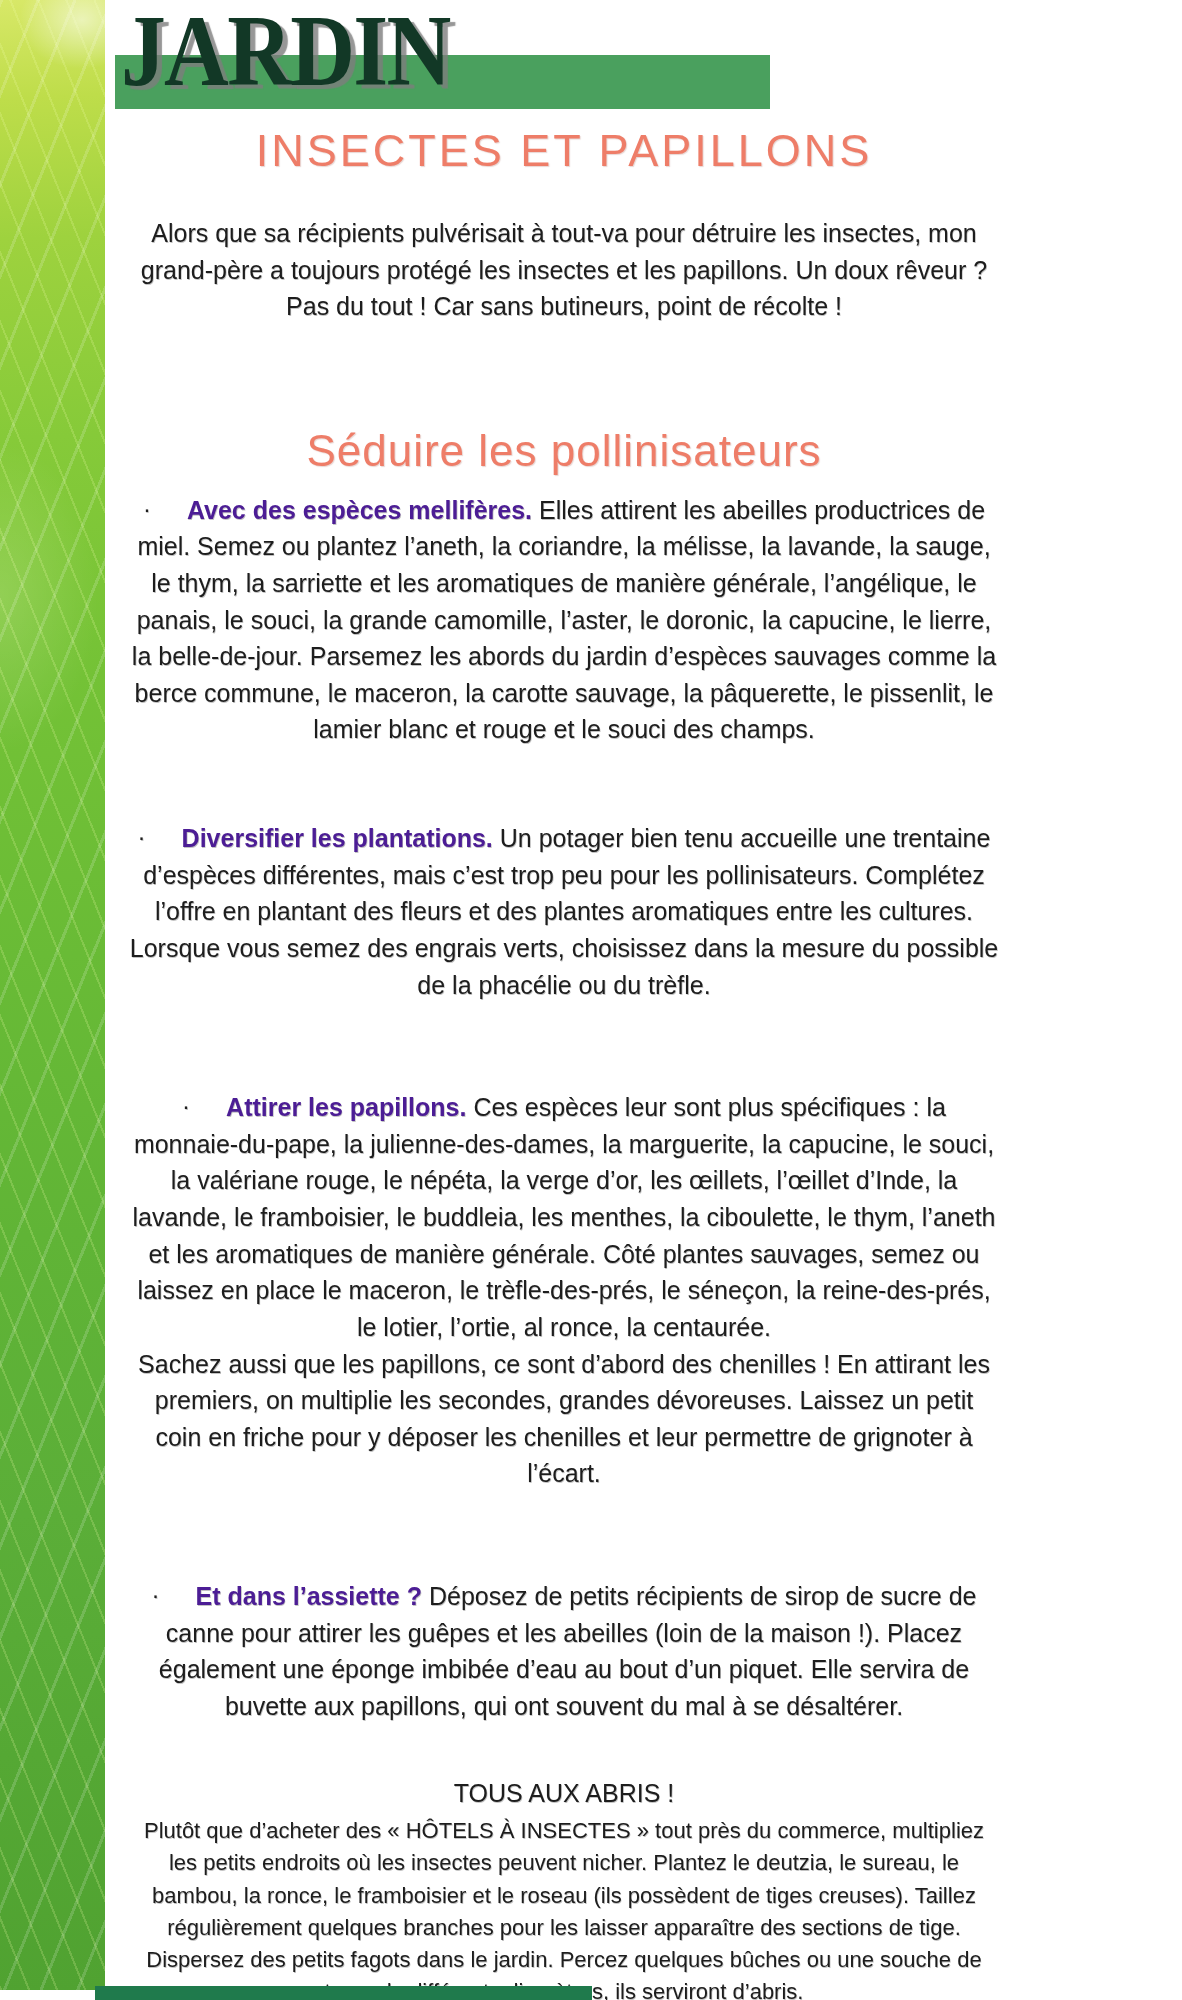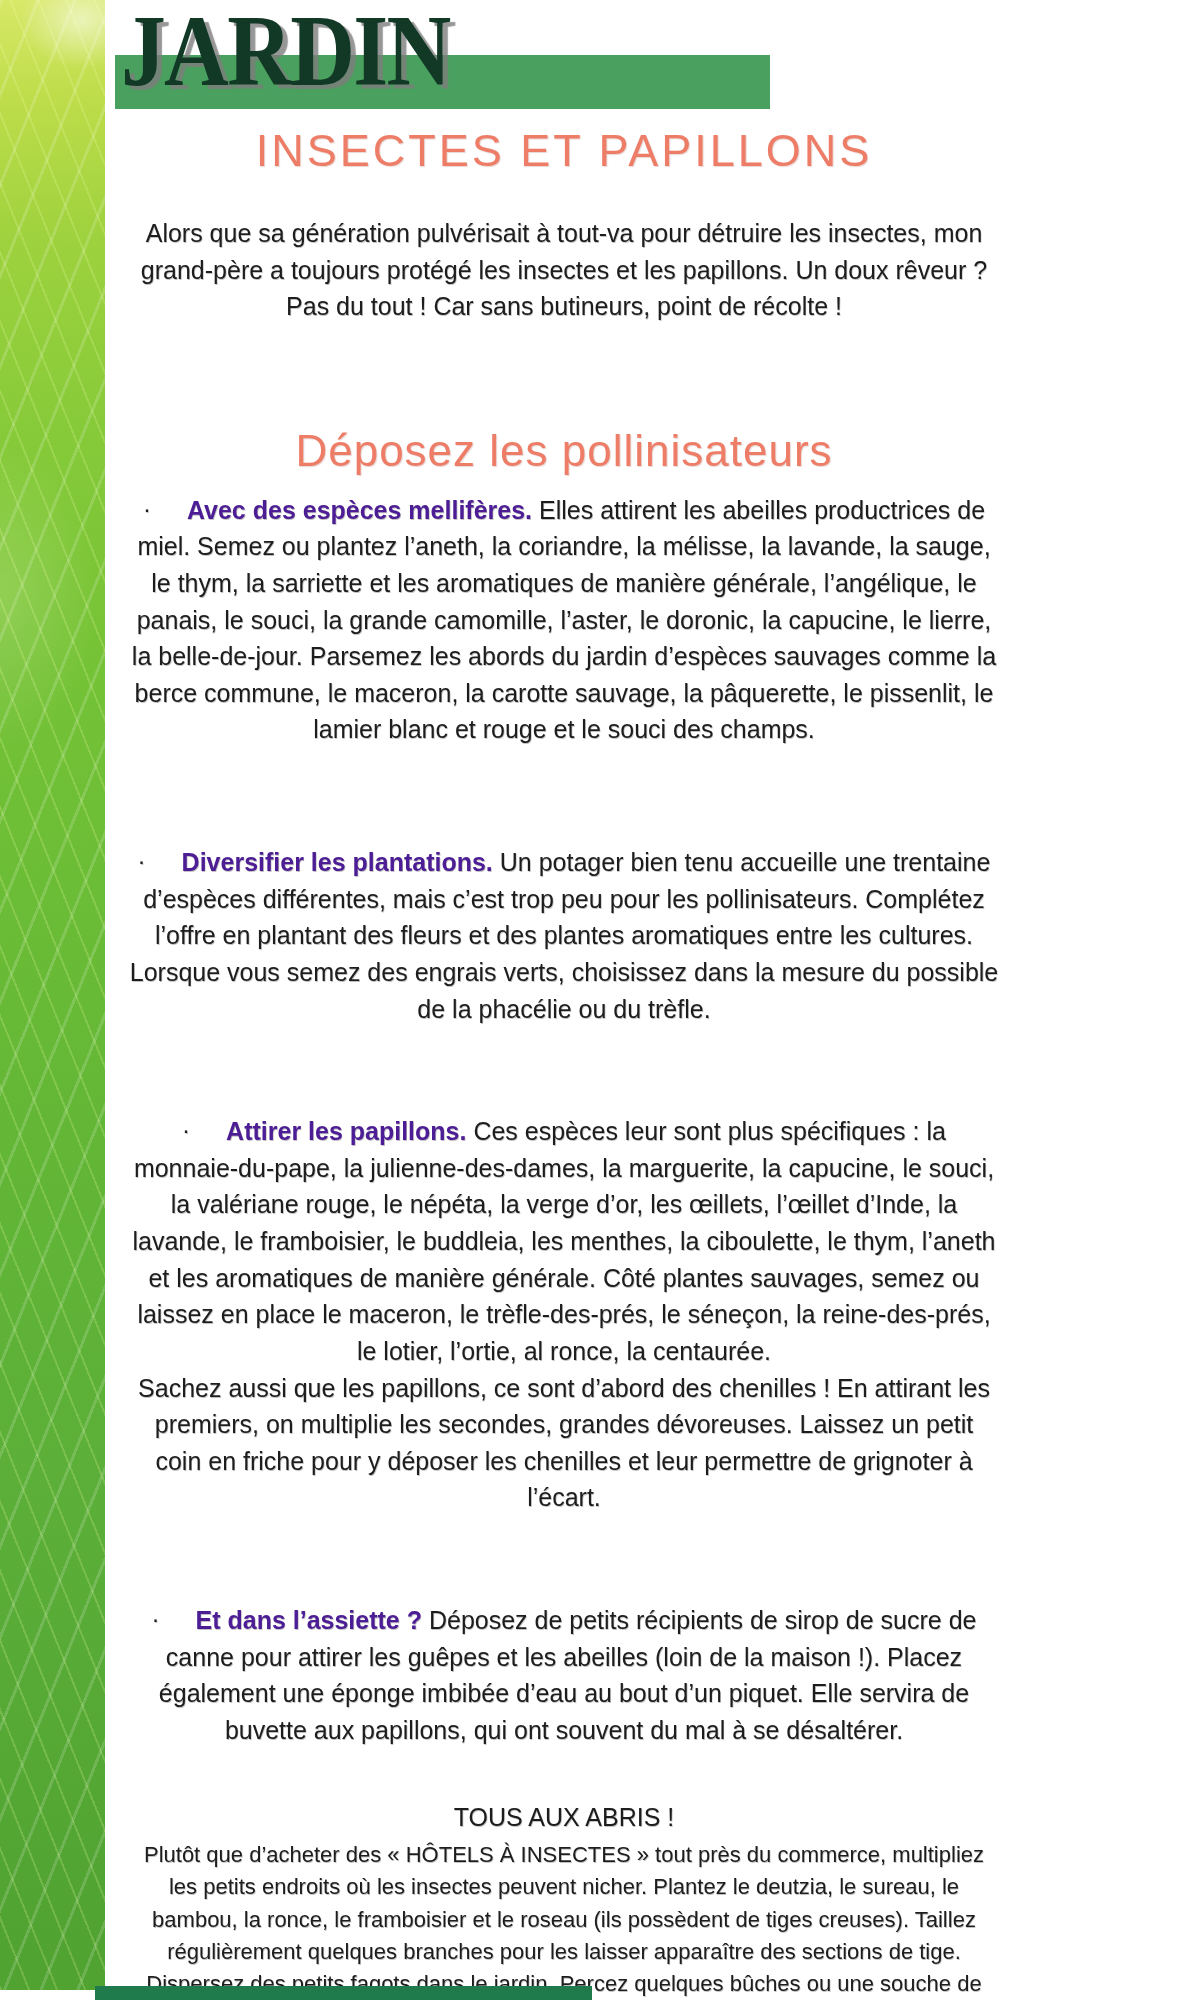--- a/index.html
+++ b/index.html
@@ -32,43 +32,43 @@
   .section-heading{margin:0;font-size:45px;line-height:1;font-weight:400;letter-spacing:3px;
     color:#ee7d68;text-shadow:1px 1px 1px rgba(160,90,80,0.25);}
 
   .intro{margin:42px 0 0;font-size:25px;line-height:1.465;}
 
   .sub-heading{margin:100px 0 0;font-size:44px;line-height:1.2;font-weight:400;letter-spacing:1px;
     color:#ee7d68;text-shadow:1px 1px 1px rgba(160,90,80,0.25);}
 
   .bullet{margin:86px 0 0;font-size:25px;line-height:1.465;white-space:pre-line;}
   .bullet.first{margin-top:14px;}
-  .bullet.b2{margin-top:96px;}
+  .bullet.b2{margin-top:72px;}
   .bullet.b4{}
   .bullet b{color:#4c1d95;}
   .bullet-marker{display:inline-block;margin-right:36px;font-size:24px;position:relative;top:-2px;}
 
   .shelter-title{margin:50px 0 0;font-size:25px;line-height:1.465;}
   .shelter-body{margin:4px 0 0;font-size:22px;line-height:1.465;}
 
   .bottom-bar{position:absolute;left:95px;top:1986px;width:497px;height:14px;background:#1f7a4c;}
 </style>
 </head>
 <body>
 
 <div class="page">
   <div class="leaf-strip"></div>
   <div class="banner"></div>
   <h1 class="jardin">JARDIN</h1>
 
   <div class="content">
     <h2 class="section-heading">INSECTES ET PAPILLONS</h2>
-    <p class="intro">Alors que sa génération pulvérisait à tout-va pour détruire les insectes, mon grand-père a toujours protégé les insectes et les papillons. Un doux rêveur ? Pas du tout ! Car sans butineurs, point de récolte !</p>
+    <p class="intro">Alors que sa récipients pulvérisait à tout-va pour détruire les insectes, mon grand-père a toujours protégé les insectes et les papillons. Un doux rêveur ? Pas du tout ! Car sans butineurs, point de récolte !</p>
 
-    <h3 class="sub-heading">Déposez les pollinisateurs</h3>
+    <h3 class="sub-heading">Séduire les pollinisateurs</h3>
 
     <p class="bullet first"><span class="bullet-marker">·</span><b>Avec des espèces mellifères.</b><span> Elles attirent les abeilles productrices de miel. Semez ou plantez l’aneth, la coriandre, la mélisse, la lavande, la sauge, le thym, la sarriette et les aromatiques de manière générale, l’angélique, le panais, le souci, la grande camomille, l’aster, le doronic, la capucine, le lierre, la belle-de-jour. Parsemez les abords du jardin d’espèces sauvages comme la berce commune, le maceron, la carotte sauvage, la pâquerette, le pissenlit, le lamier blanc et rouge et le souci des champs.</span></p>
 
     <p class="bullet b2"><span class="bullet-marker">·</span><b>Diversifier les plantations.</b><span> Un potager bien tenu accueille une trentaine d’espèces différentes, mais c’est trop peu pour les pollinisateurs. Complétez l’offre en plantant des fleurs et des plantes aromatiques entre les cultures. Lorsque vous semez des engrais verts, choisissez dans la mesure du possible de la phacélie ou du trèfle.</span></p>
 
     <p class="bullet b3"><span class="bullet-marker">·</span><b>Attirer les papillons.</b><span> Ces espèces leur sont plus spécifiques : la monnaie-du-pape, la julienne-des-dames, la marguerite, la capucine, le souci, la valériane rouge, le népéta, la verge d’or, les œillets, l’œillet d’Inde, la lavande, le framboisier, le buddleia, les menthes, la ciboulette, le thym, l’aneth et les aromatiques de manière générale. Côté plantes sauvages, semez ou laissez en place le maceron, le trèfle-des-prés, le séneçon, la reine-des-prés, le lotier, l’ortie, al ronce, la centaurée.
 Sachez aussi que les papillons, ce sont d’abord des chenilles ! En attirant les premiers, on multiplie les secondes, grandes dévoreuses. Laissez un petit coin en friche pour y déposer les chenilles et leur permettre de grignoter à l’écart.</span></p>
 
     <p class="bullet b4"><span class="bullet-marker">·</span><b>Et dans l’assiette ?</b><span> Déposez de petits récipients de sirop de sucre de canne pour attirer les guêpes et les abeilles (loin de la maison !). Placez également une éponge imbibée d’eau au bout d’un piquet. Elle servira de buvette aux papillons, qui ont souvent du mal à se désaltérer.</span></p>
 

